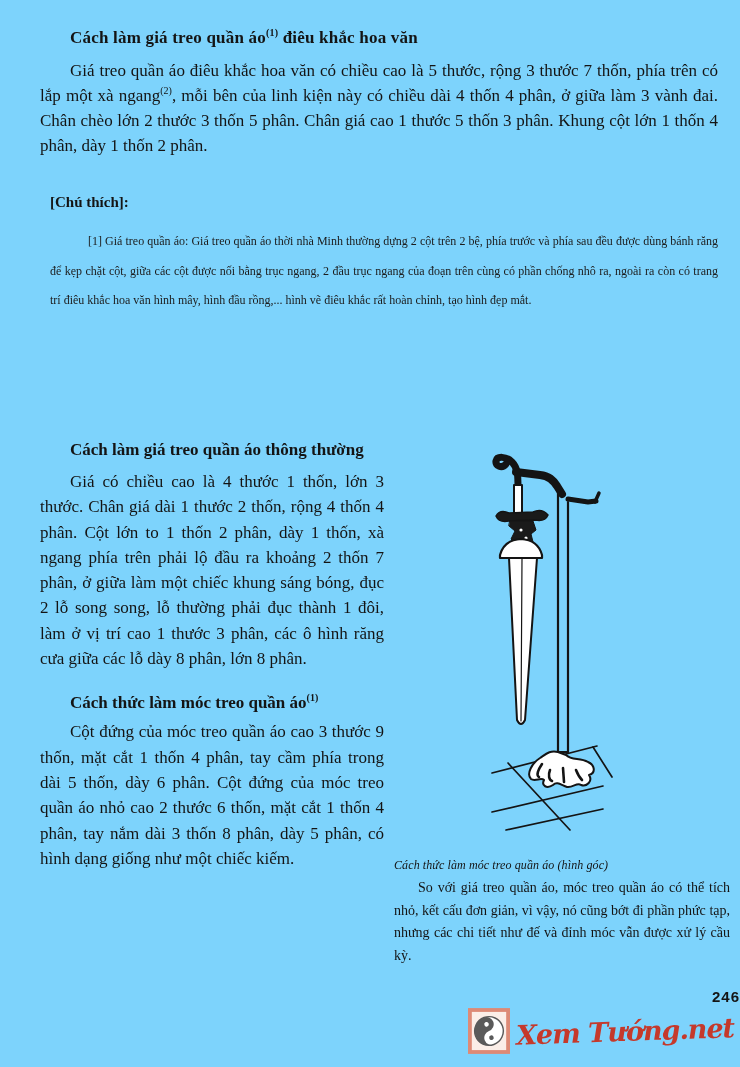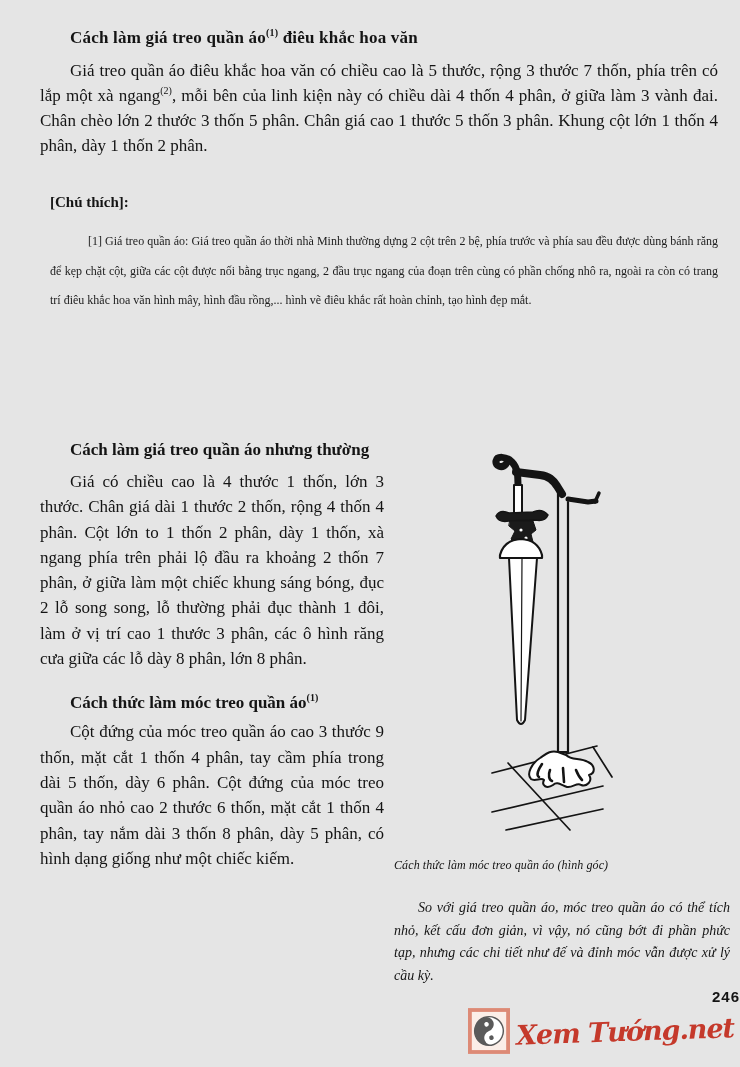--- a/index.html
+++ b/index.html
@@ -1,17 +1,17 @@
 <!DOCTYPE html>
 <html><head>
 <meta charset="utf-8">
 <style>
   html,body{margin:0;padding:0;background:#ffffff;}
   .page{
-    position:relative;width:740px;height:1067px;background:#e5e5e5;
+    position:relative;width:740px;height:1067px;background:#7dd3fc;
     font-family:"Liberation Serif","DejaVu Serif",serif;color:#141414;
     overflow:hidden;
   }
   
   .sec1{position:absolute;left:40px;top:28px;width:678px;}
   .h-main{font-size:17px;font-weight:bold;margin:0;text-indent:30px;letter-spacing:.2px;}
   .p-main{font-size:17px;line-height:25px;margin:10px 0 0 0;text-align:justify;text-indent:30px;}
   sup{font-size:10px;line-height:0;}
   
   .notes{position:absolute;left:50px;top:194px;width:680px;}
@@ -20,21 +20,21 @@
   
   .leftcol{position:absolute;left:40px;top:436px;width:344px;}
   .h-sub{font-size:17px;font-weight:bold;line-height:27px;margin:0;text-align:justify;text-indent:30px;}
   .p-col{font-size:17px;line-height:25.3px;margin:6px 0 0 0;text-align:justify;text-indent:30px;}
   .h-sub2{font-size:17px;font-weight:bold;margin:22px 0 0 0;text-indent:30px;}
   
   .figure{position:absolute;left:430px;top:430px;width:290px;height:430px;}
   .figure svg{display:block;width:100%;height:100%;}
   .rightcol{position:absolute;left:394px;top:858px;width:336px;}
   .fig-caption{font-size:12px;font-weight:normal;font-style:italic;margin:0;letter-spacing:.1px;}
-  .fig-desc{font-size:14px;font-style:italic;line-height:22.5px;margin:24px 0 0 0;text-align:justify;text-indent:24px;}
+  .fig-desc{font-size:14px;line-height:22.5px;margin:4px 0 0 0;text-align:justify;text-indent:24px;}
   
   .pageno{position:absolute;left:0;top:988px;width:740px;text-align:right;
     font-family:"Liberation Sans","DejaVu Sans",sans-serif;font-size:15px;font-weight:bold;letter-spacing:1px;}
   .watermark{position:absolute;right:6px;top:1008px;display:flex;align-items:center;gap:6px;}
   .wm-box{width:42px;height:46px;flex:0 0 auto;}
   .wm-text{
     font-family:"DejaVu Serif","Liberation Serif",serif;
     font-style:italic;font-weight:bold;font-size:27px;color:#c5392b;
     transform:rotate(-2deg);white-space:nowrap;letter-spacing:-1px;
   }
@@ -48,21 +48,21 @@
     <p class="h-main"><span>Cách làm giá treo quần áo</span><sup>(1)</sup><span> điêu khắc hoa văn</span></p>
     <p class="p-main"><span>Giá treo quần áo điêu khắc hoa văn có chiều cao là 5 thước, rộng 3 thước 7 thốn, phía trên có lắp một xà ngang</span><sup>(2)</sup><span>, mỗi bên của linh kiện này có chiều dài 4 thốn 4 phân, ở giữa làm 3 vành đai. Chân chèo lớn 2 thước 3 thốn 5 phân. Chân giá cao 1 thước 5 thốn 3 phân. Khung cột lớn 1 thốn 4 phân, dày 1 thốn 2 phân.</span></p>
   </div>
 
   <div class="notes">
     <p class="notes-label">[Chú thích]:</p>
     <p class="note">[1] Giá treo quần áo: Giá treo quần áo thời nhà Minh thường dựng 2 cột trên 2 bệ, phía trước và phía sau đều được dùng bánh răng để kẹp chặt cột, giữa các cột được nối bằng trục ngang, 2 đầu trục ngang của đoạn trên cùng có phần chống nhô ra, ngoài ra còn có trang trí điêu khắc hoa văn hình mây, hình đầu rồng,... hình vẽ điêu khắc rất hoàn chỉnh, tạo hình đẹp mắt.</p>
   </div>
 
   <div class="leftcol">
-    <p class="h-sub">Cách làm giá treo quần áo nhưng thường</p>
+    <p class="h-sub">Cách làm giá treo quần áo thông thường</p>
     <p class="p-col">Giá có chiều cao là 4 thước 1 thốn, lớn 3 thước. Chân giá dài 1 thước 2 thốn, rộng 4 thốn 4 phân. Cột lớn to 1 thốn 2 phân, dày 1 thốn, xà ngang phía trên phải lộ đầu ra khoảng 2 thốn 7 phân, ở giữa làm một chiếc khung sáng bóng, đục 2 lỗ song song, lỗ thường phải đục thành 1 đôi, làm ở vị trí cao 1 thước 3 phân, các ô hình răng cưa giữa các lỗ dày 8 phân, lớn 8 phân.</p>
     <p class="h-sub2"><span>Cách thức làm móc treo quần áo</span><sup>(1)</sup></p>
     <p class="p-col">Cột đứng của móc treo quần áo cao 3 thước 9 thốn, mặt cắt 1 thốn 4 phân, tay cầm phía trong dài 5 thốn, dày 6 phân. Cột đứng của móc treo quần áo nhỏ cao 2 thước 6 thốn, mặt cắt 1 thốn 4 phân, tay nắm dài 3 thốn 8 phân, dày 5 phân, có hình dạng giống như một chiếc kiếm.</p>
   </div>
 
   <div class="figure">
     <svg viewBox="0 0 290 430">
       <g stroke="#141414" fill="none" stroke-linecap="round" stroke-linejoin="round">
 
         <path d="M62,343 L167,316" stroke-width="1.7"></path>

